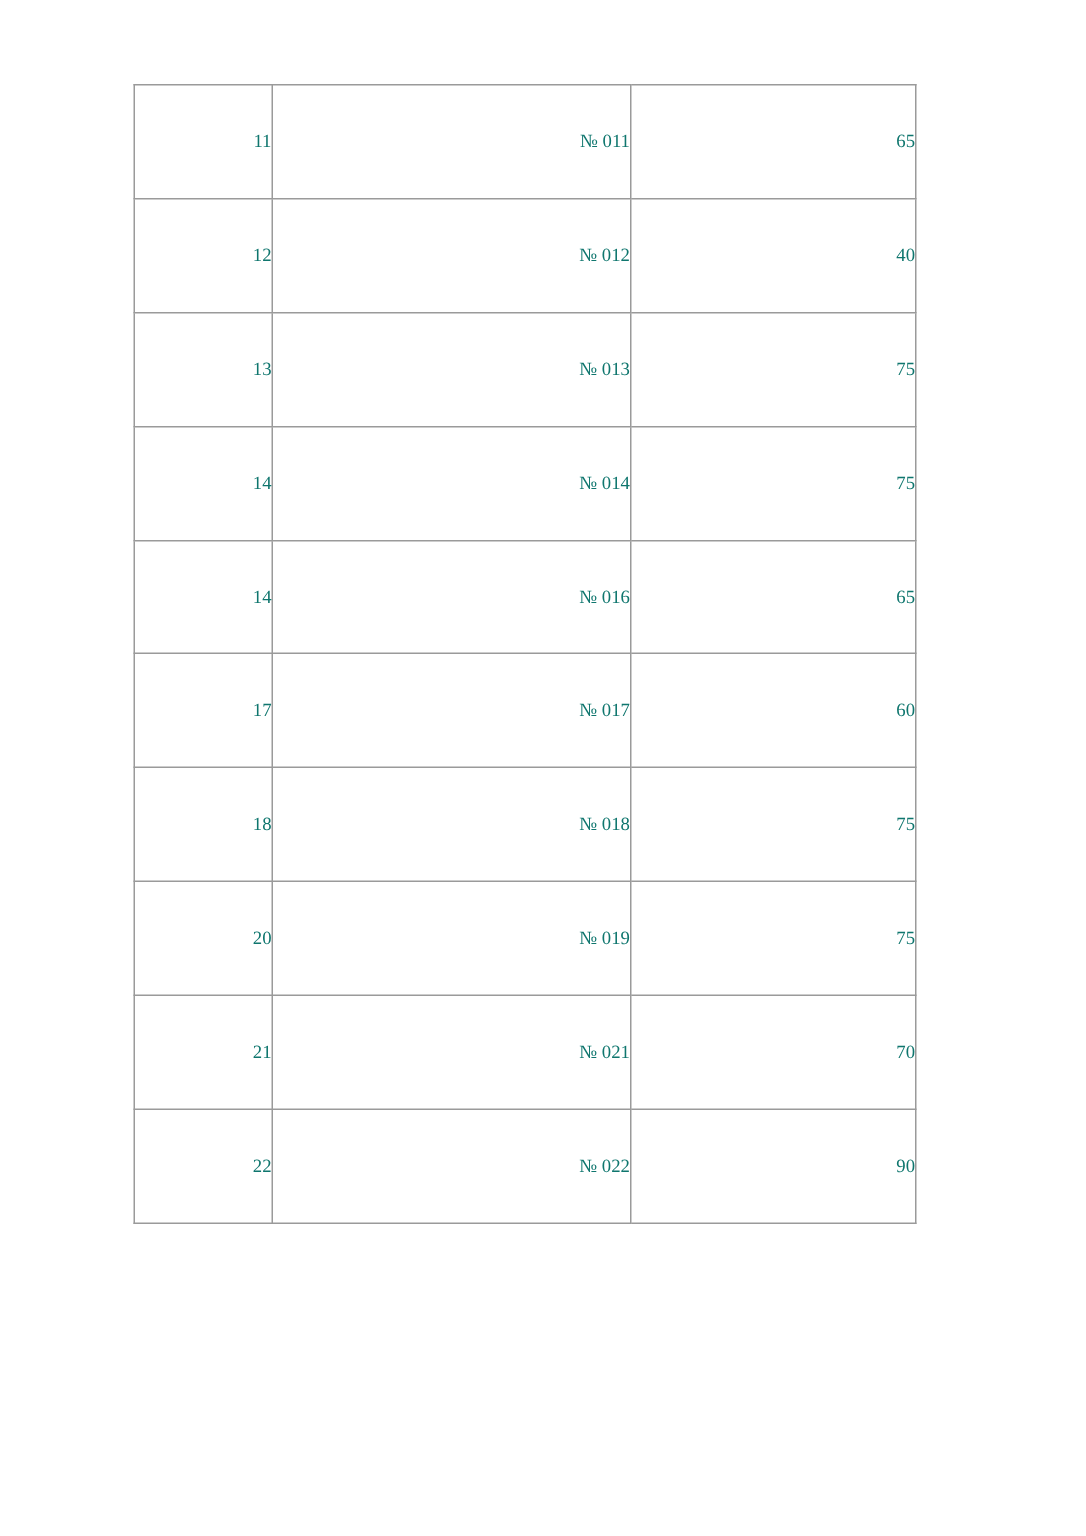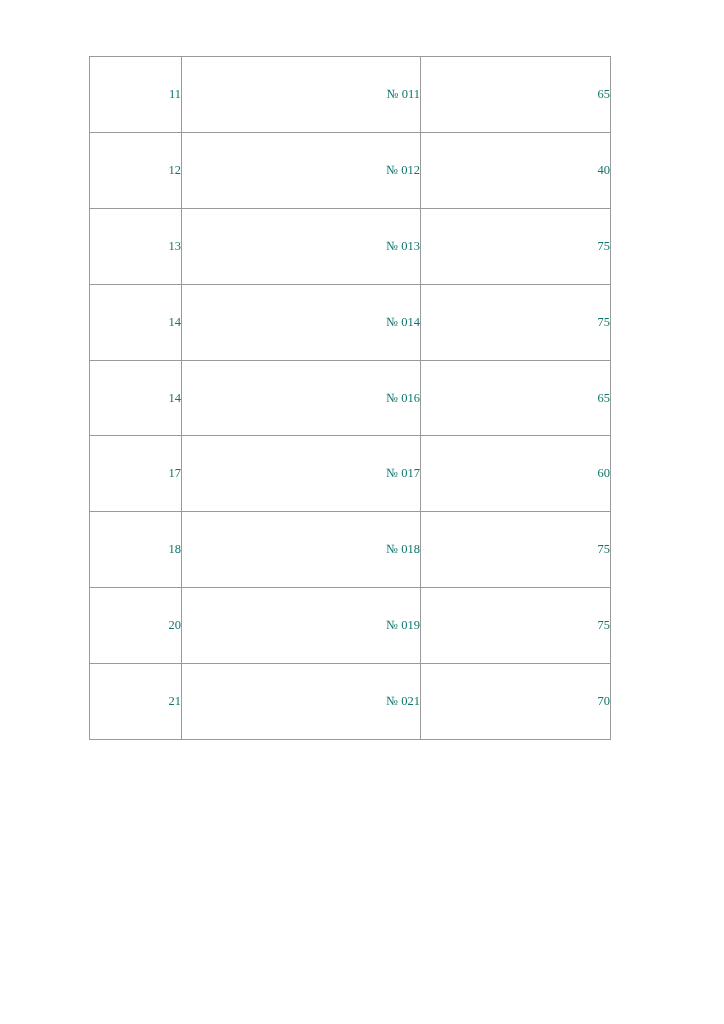--- a/index.html
+++ b/index.html
@@ -118,16 +118,21 @@
         <tr>
           <td class="cell-index">20</td>
           <td class="cell-label">№ 019</td>
           <td class="cell-value">75</td>
         </tr>
         <tr>
           <td class="cell-index">21</td>
           <td class="cell-label">№ 021</td>
           <td class="cell-value">70</td>
         </tr>
+        <tr>
+          <td class="cell-index">22</td>
+          <td class="cell-label">№ 022</td>
+          <td class="cell-value">90</td>
+        </tr>
       </tbody>
   </table>
 
 </div>
 
 </body></html>

